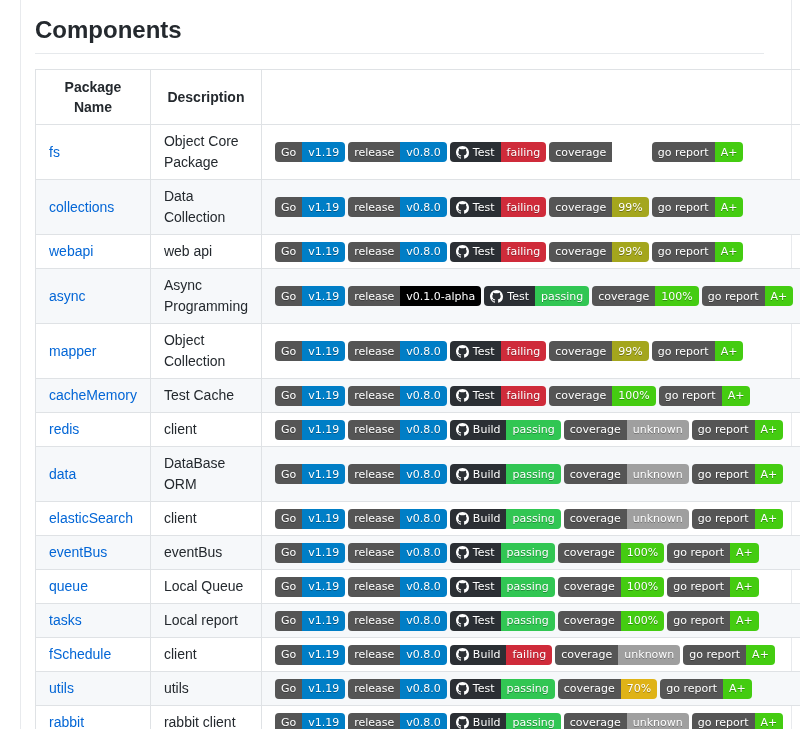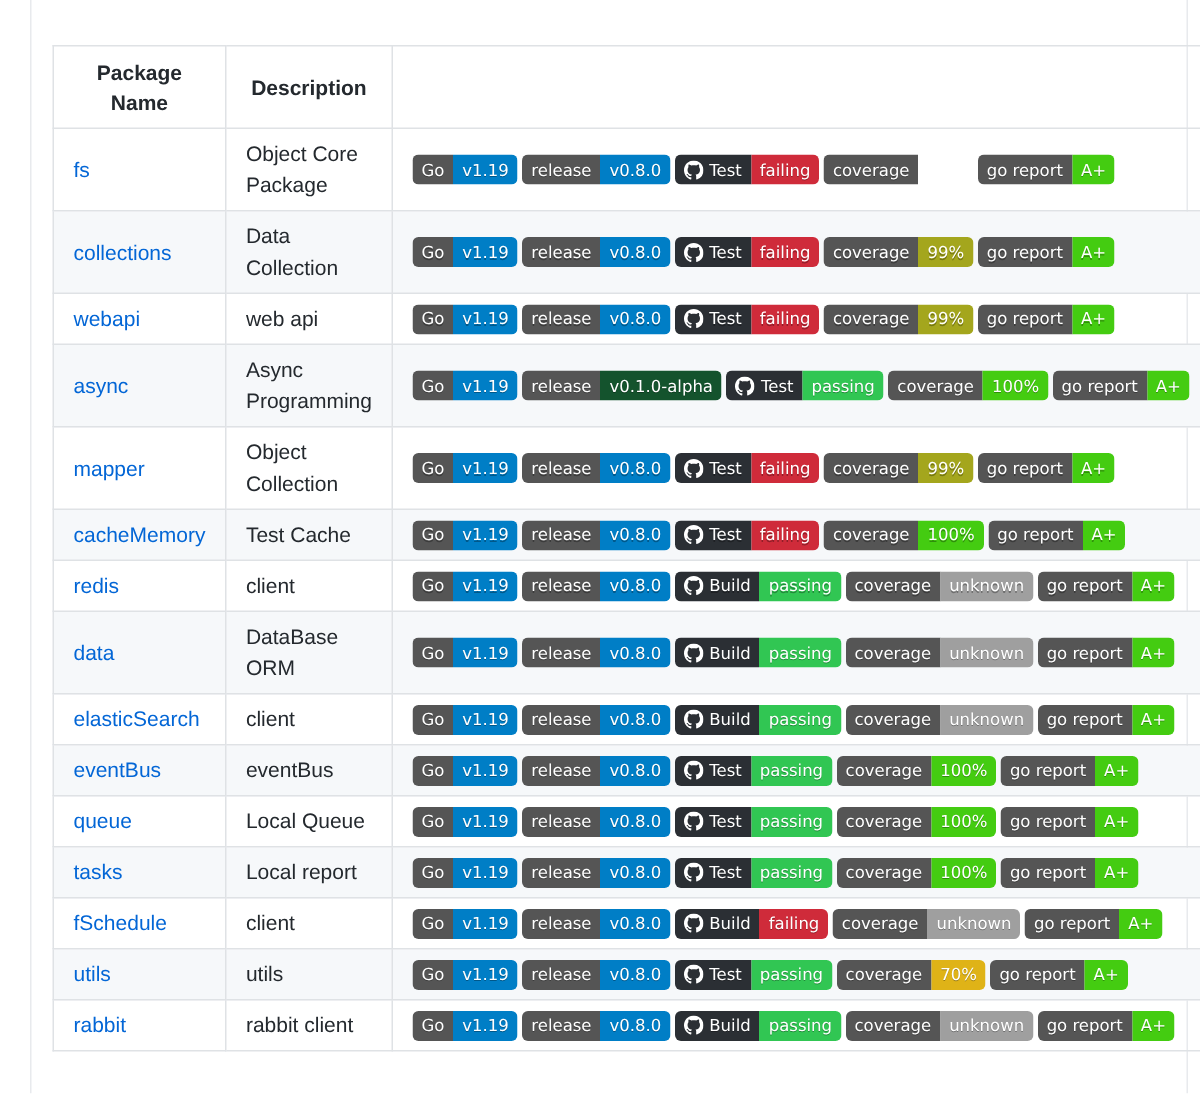--- a/index.html
+++ b/index.html
@@ -80,20 +80,21 @@
     padding: 0 6px;
     height: 20px;
   }
   .badge .gh-icon { display: inline-flex; width: 13px; height: 13px; }
   .badge .gh-icon svg { width: 13px; height: 13px; fill: #ffffff; }
 </style>
 </head>
 <body>
 
 <div class="readme-container">
+  <h2 class="page-title">Components</h2>
 
   <table class="components-table">
     <thead>
       <tr>
         <th class="col-name">Package Name</th>
         <th class="col-desc">Description</th>
         <th class="col-badge"></th>
       </tr>
     </thead>
     <tbody>
@@ -266,21 +267,21 @@
                   <span>Go</span>
                 </span>
                 <span class="seg" style="background: rgb(0, 126, 198);">
                   <span>v1.19</span>
                 </span>
               </span>
               <span class="badge">
                 <span class="seg" style="background: rgb(85, 85, 85);">
                   <span>release</span>
                 </span>
-                <span class="seg" style="background: #14532d; justify-content: flex-end;">
+                <span class="seg" style="background: #000000; justify-content: flex-end;">
                   <span>v0.1.0-alpha</span>
                 </span>
               </span>
               <span class="badge">
                 <span class="seg" style="background: rgb(43, 47, 52);">
                   <span class="gh-icon">
                     <svg viewBox="0 0 16 16" aria-hidden="true">
                       <path d="M8 0C3.58 0 0 3.58 0 8c0 3.54 2.29 6.53 5.47 7.59.4.07.55-.17.55-.38 0-.19-.01-.82-.01-1.49-2.01.37-2.53-.49-2.69-.94-.09-.23-.48-.94-.82-1.13-.28-.15-.68-.52-.01-.53.63-.01 1.08.58 1.23.82.72 1.21 1.87.87 2.33.66.07-.52.28-.87.51-1.07-1.78-.2-3.64-.89-3.64-3.95 0-.87.31-1.59.82-2.15-.08-.2-.36-1.02.08-2.12 0 0 .67-.21 2.2.82.64-.18 1.32-.27 2-.27.68 0 1.36.09 2 .27 1.53-1.04 2.2-.82 2.2-.82.44 1.1.16 1.92.08 2.12.51.56.82 1.27.82 2.15 0 3.07-1.87 3.75-3.65 3.95.29.25.54.73.54 1.48 0 1.07-.01 1.93-.01 2.2 0 .21.15.46.55.38A8.013 8.013 0 0 0 16 8c0-4.42-3.58-8-8-8z"></path>
                     </svg>
                   </span>

